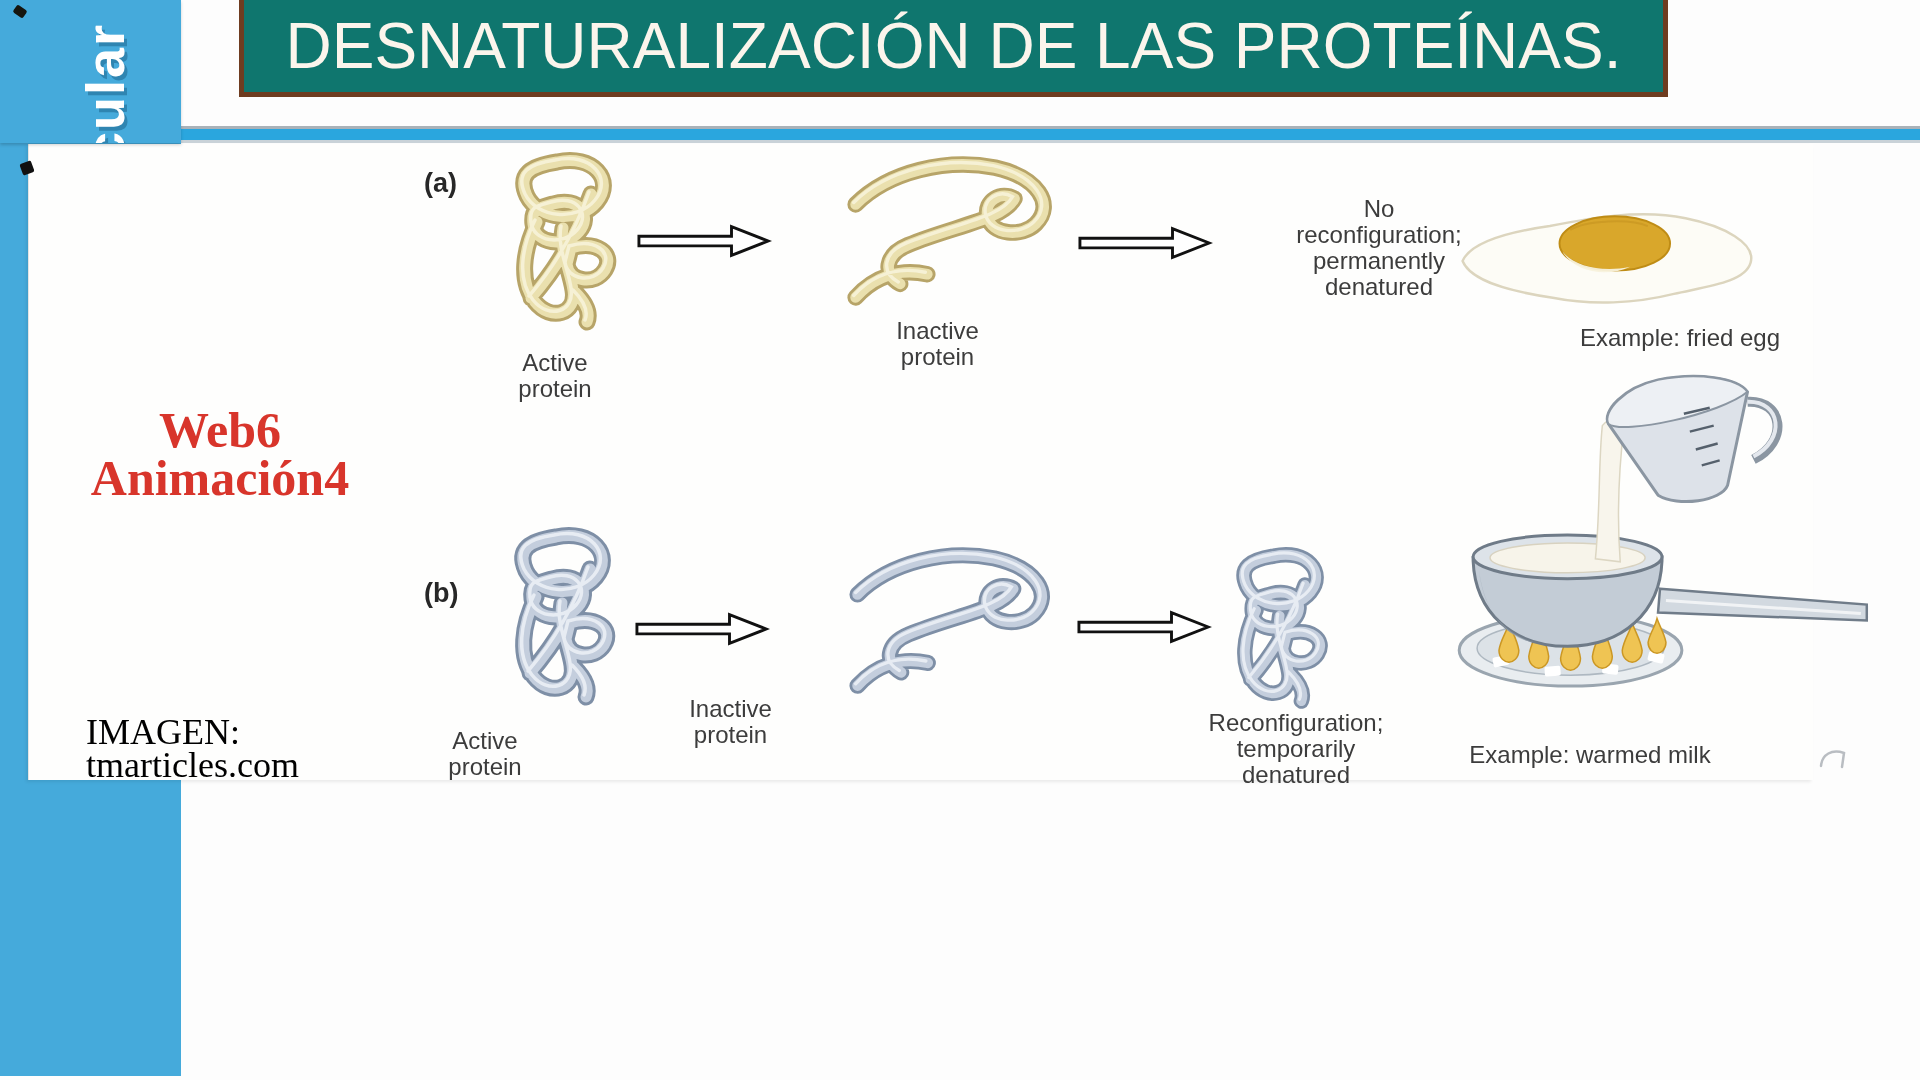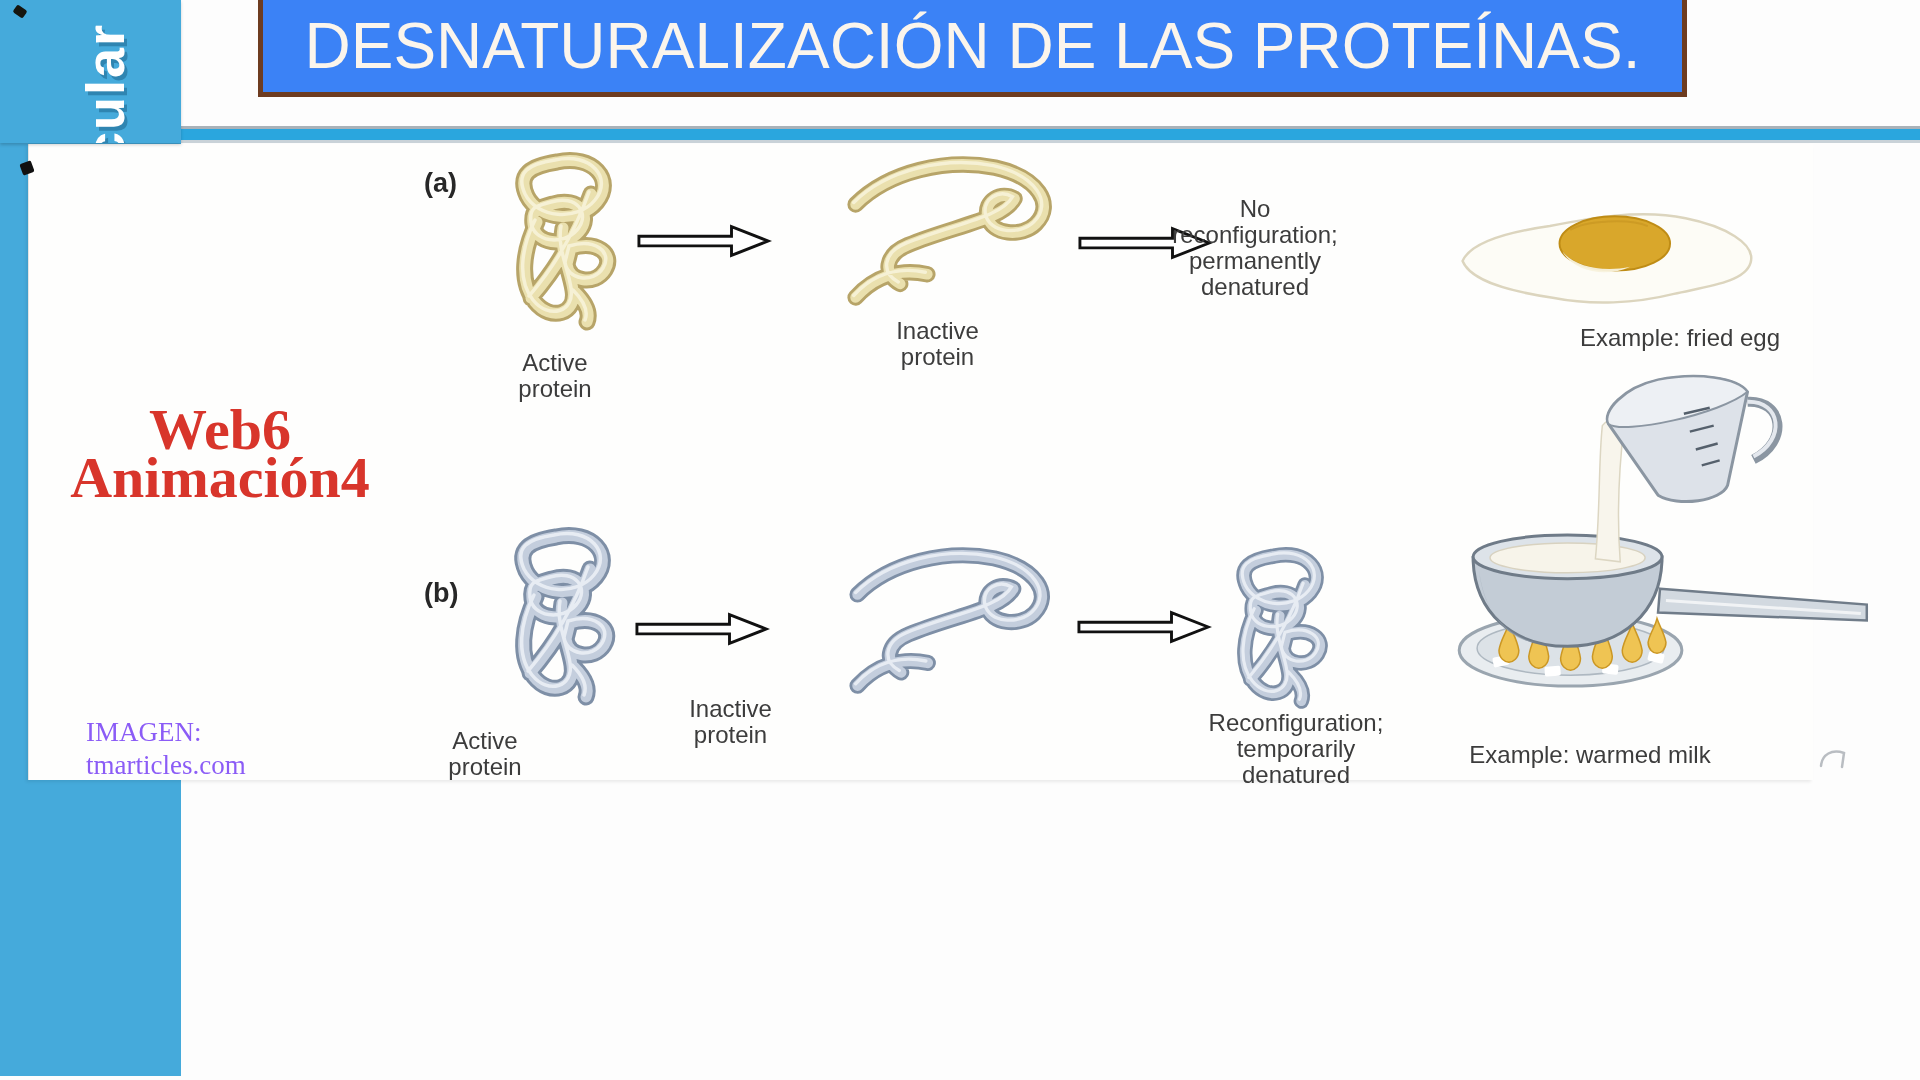--- a/index.html
+++ b/index.html
@@ -12,41 +12,41 @@
                   overflow:hidden;z-index:4;box-shadow:0 2px 3px rgba(0,0,0,.18);}
   .vtext{position:absolute;left:74px;top:162px;transform:rotate(-90deg);transform-origin:top left;
          white-space:nowrap;font-size:54px;font-weight:bold;color:#FFFFFF;letter-spacing:2px;
          text-shadow:-4px 3px 0 rgba(25,95,135,.5);}
 
   
   .content-box{position:absolute;left:28px;top:144px;width:1784px;height:636px;background:#FEFEFD;
                border-left:1px solid #E4E4E2;box-shadow:-2px 2px 3px rgba(0,0,0,.08);z-index:2;}
 
   
-  .banner{position:absolute;left:258px;top:0;width:1429px;height:97px;background:#3b82f6;
+  .banner{position:absolute;left:239px;top:0;width:1429px;height:97px;background:#0f766e;
           border:5px solid #6E3C20;border-top:none;box-sizing:border-box;z-index:5;
           display:flex;align-items:center;justify-content:center;}
   .banner-title{color:#FBF5EC;font-size:64px;letter-spacing:0px;white-space:nowrap;}
 
   
   .divider{position:absolute;left:181px;top:126px;width:1739px;height:17px;z-index:3;
            background:#2AA6DE;border-top:3px solid #A9B2B9;border-bottom:3px solid #C9D2D8;box-sizing:border-box;}
 
   
   .cap{position:absolute;z-index:6;font-size:24px;line-height:26px;color:#3C3C3C;
        text-align:center;white-space:pre-line;}
   .row-label{position:absolute;z-index:6;font-size:27px;font-weight:bold;color:#272727;}
   .illu{position:absolute;z-index:5;}
 
   
   .web-note{position:absolute;left:70px;top:406px;width:300px;z-index:6;text-align:center;
-            font-family:"Liberation Serif",serif;font-weight:bold;font-size:58px;line-height:48px;
+            font-family:"Liberation Serif",serif;font-weight:bold;font-size:50px;line-height:48px;
             color:#D8352B;white-space:pre-line;}
   .credit{position:absolute;left:86px;top:716px;z-index:6;font-family:"Liberation Serif",serif;
-          font-size:27px;line-height:33px;color:#8b5cf6;white-space:pre-line;}
+          font-size:36px;line-height:33px;color:#000000;white-space:pre-line;}
 
   
   .mark1{position:absolute;left:14px;top:7px;width:12px;height:9px;background:#15150F;
          transform:rotate(35deg);border-radius:2px;z-index:6;}
   .mark2{position:absolute;left:21px;top:162px;width:12px;height:12px;background:#111111;
          transform:rotate(-20deg);border-radius:2px;z-index:6;}
   .squiggle{position:absolute;left:1818px;top:746px;z-index:6;}
 </style>
 </head>
 <body>
@@ -105,21 +105,21 @@
       <use href="#ribbon-shape"></use>
     </svg>
 
   <div class="cap" style="left:855px;top:318px;width:165px;">Inactive
 protein</div>
 
   <svg class="illu" style="left:1078px;top:225px;" width="135" height="36" viewBox="0 0 140 36">
       <use href="#arrow-shape"></use>
     </svg>
 
-  <div class="cap" style="left:1145px;top:196px;width:220px;">No
+  <div class="cap" style="left:1269px;top:196px;width:220px;">No
 reconfiguration;
 permanently
 denatured</div>
 
   <svg class="illu" style="left:1448px;top:200px;" width="320" height="118" viewBox="0 0 330 120">
     <path d="M15 62 C24 42 62 32 105 26 C145 18 198 8 245 18 C285 26 318 44 312 64 C306 84 268 88 233 96 C193 106 148 108 108 100 C68 94 24 84 15 62 Z" fill="#FDFCF6" stroke="#DCD5BE" stroke-width="2.5" stroke-linejoin="round"></path>
     <ellipse cx="172" cy="44" rx="57" ry="28" fill="#D9A72B" stroke="#BF8C15" stroke-width="2"></ellipse>
     <path d="M118 52 C130 68 160 74 188 68 C162 80 128 72 118 52 Z" fill="#F8F2DD" opacity="0.95"></path>
     <path d="M126 30 C142 20 188 18 206 26" fill="none" stroke="#C49320" stroke-width="2" opacity="0.6"></path>
   </svg>

